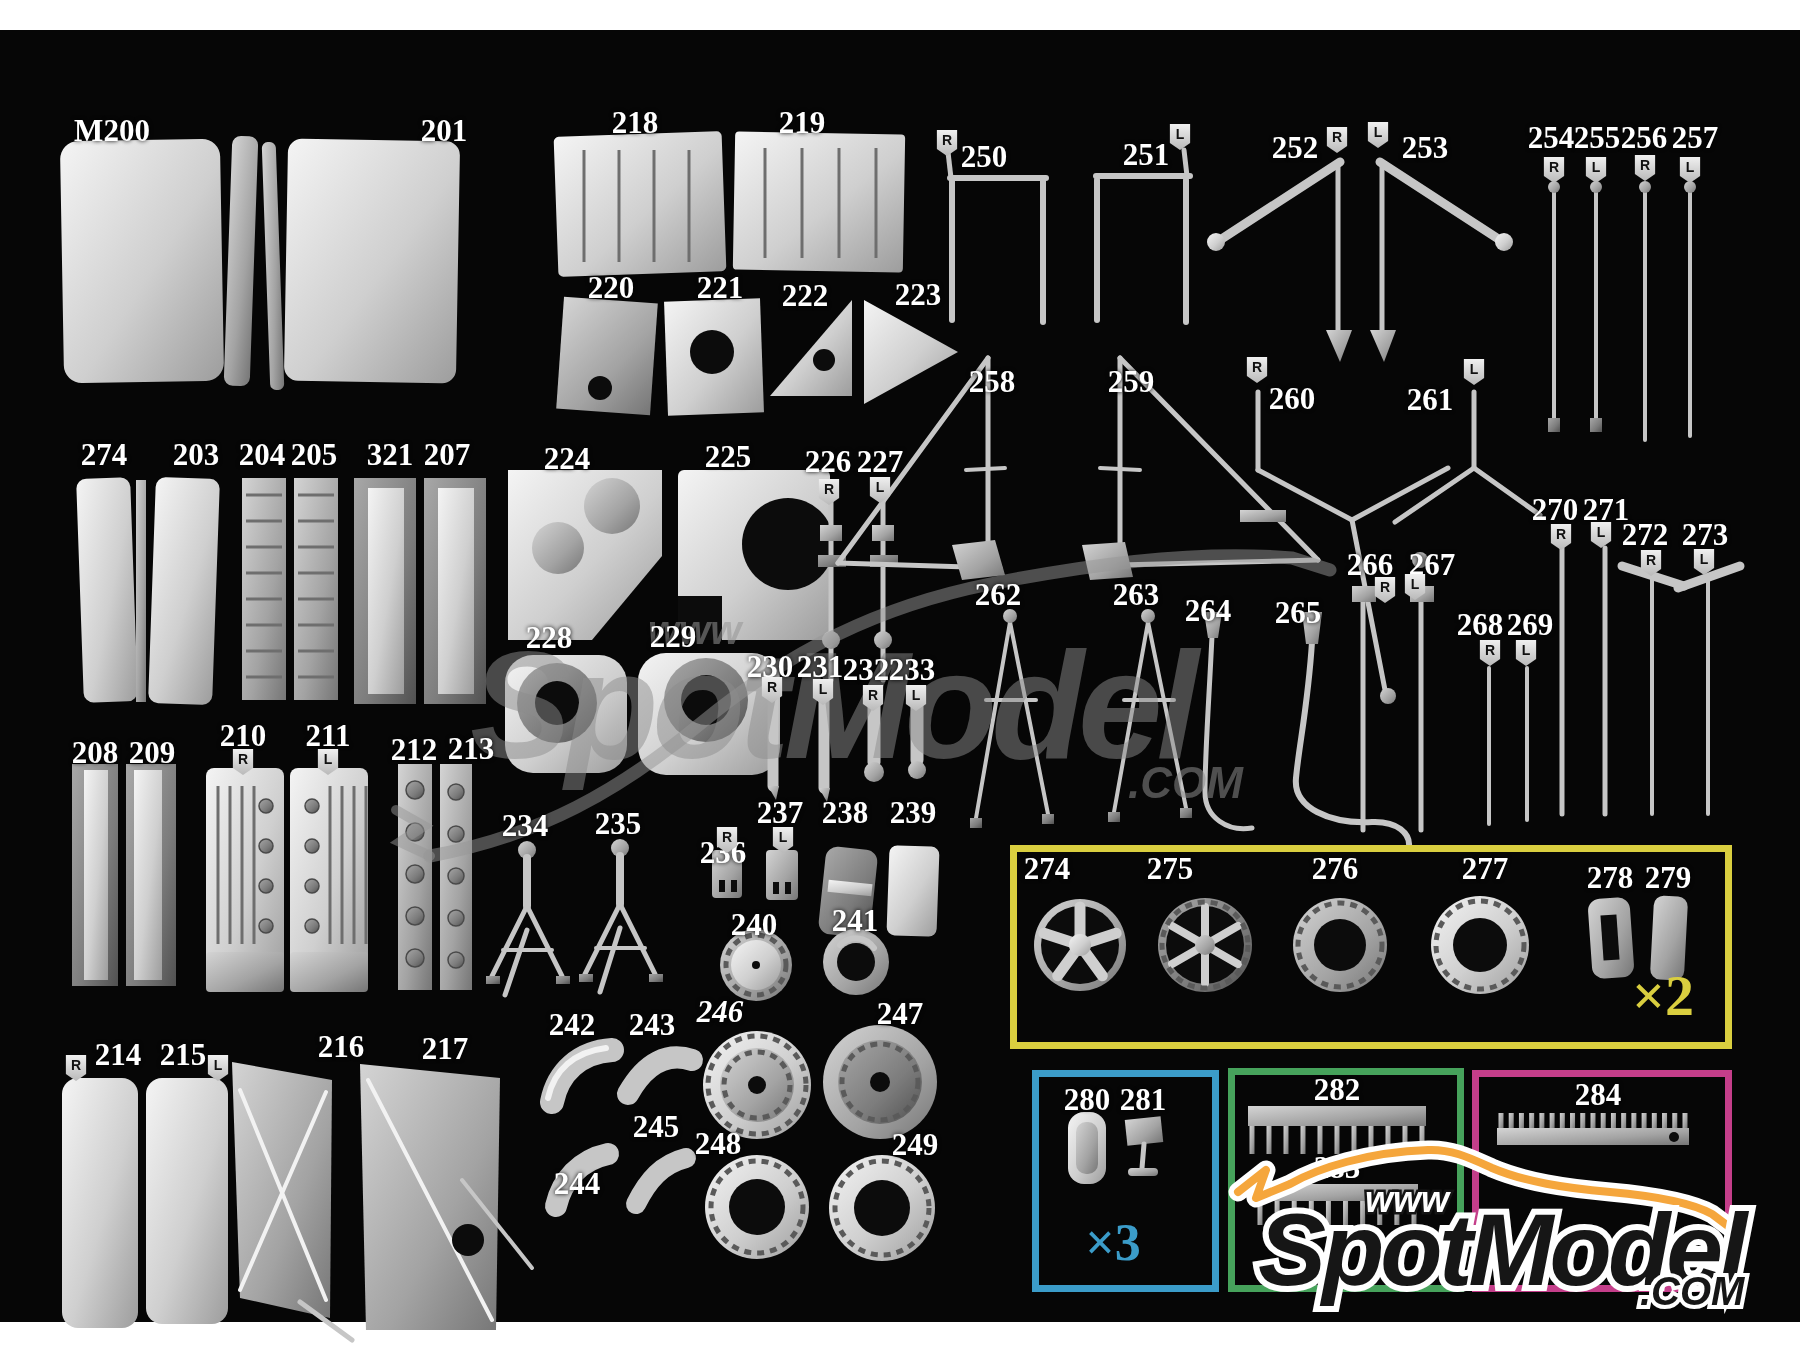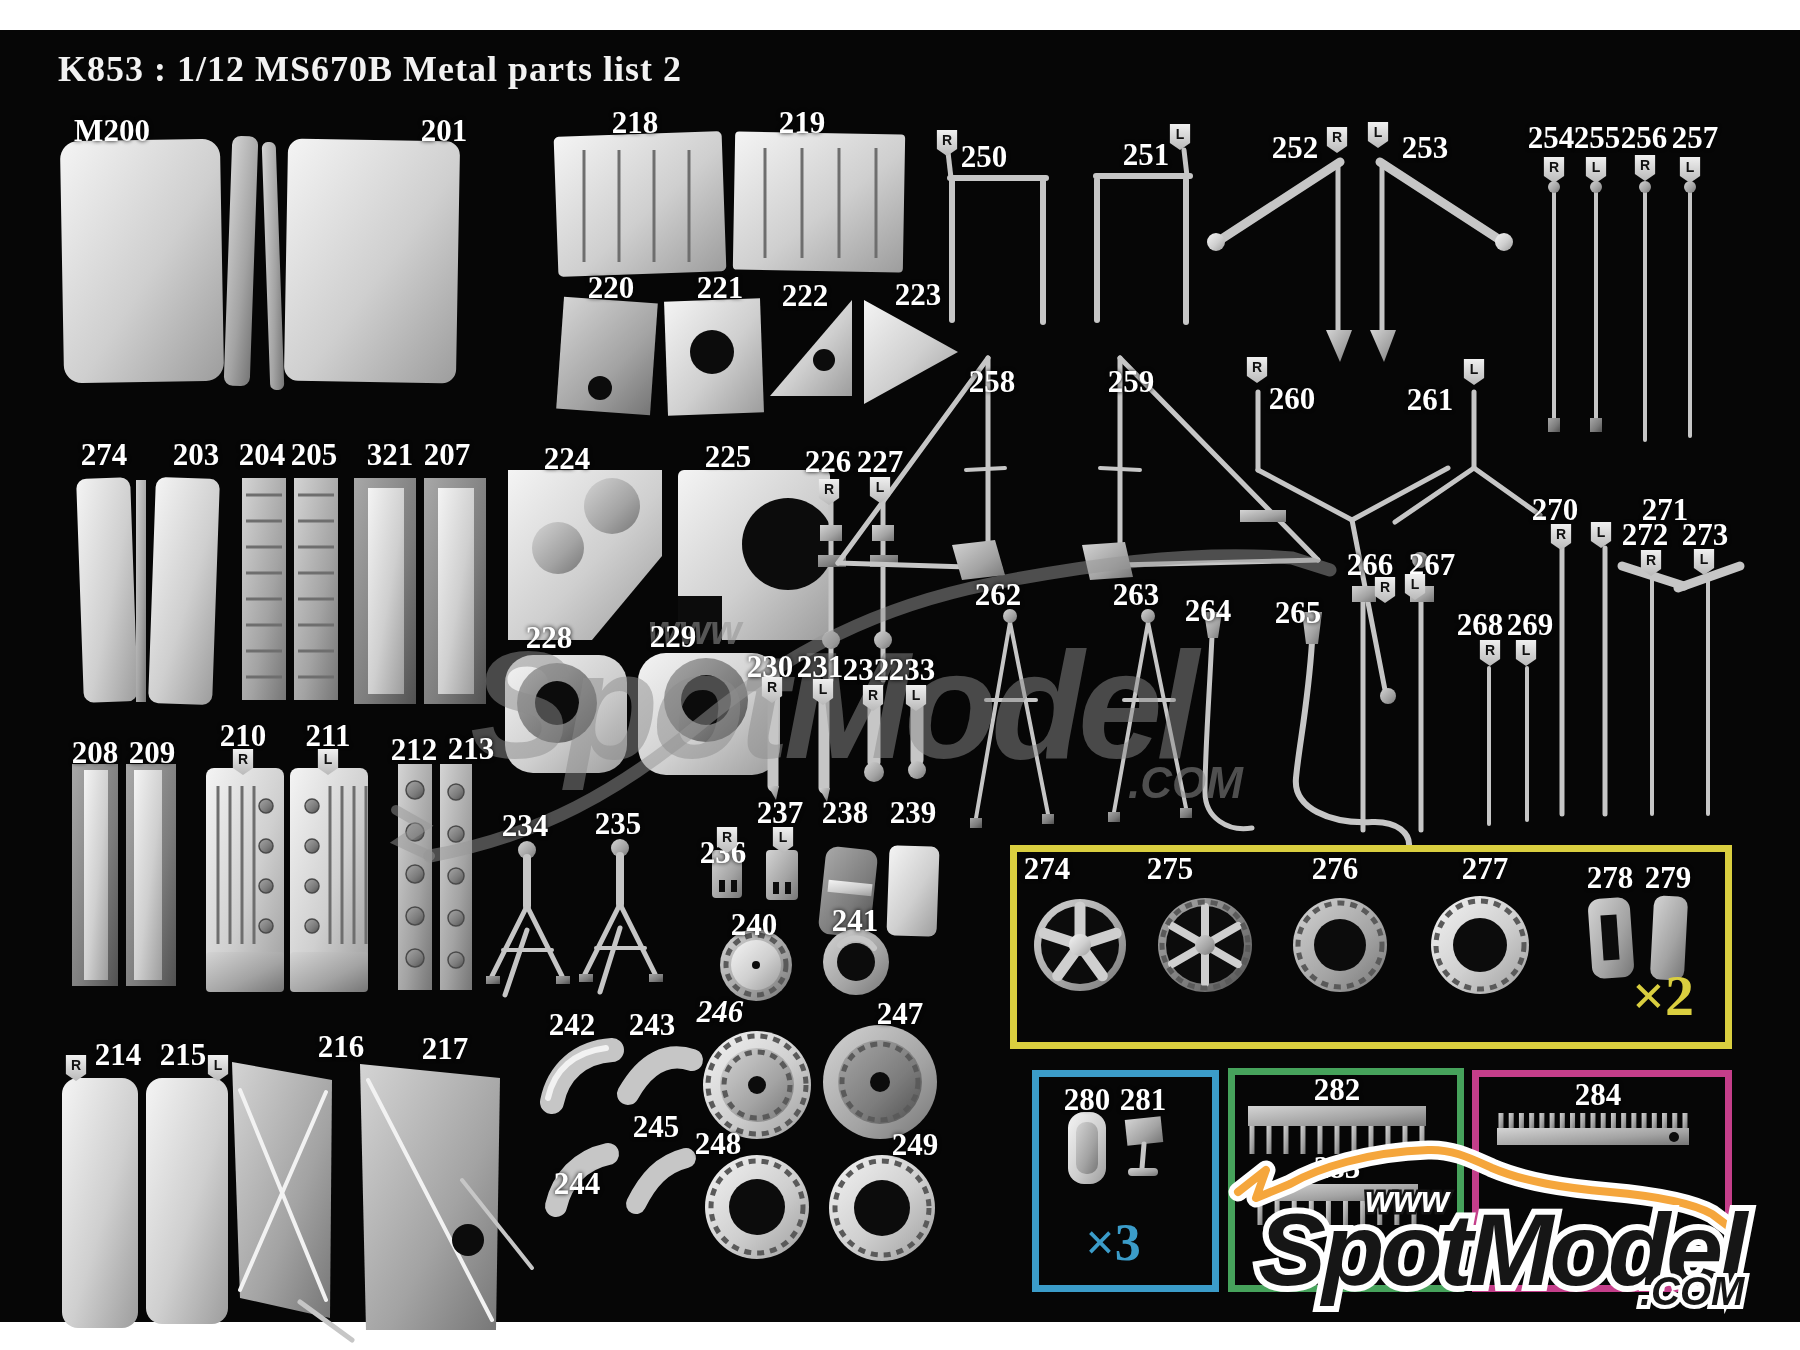--- a/index.html
+++ b/index.html
@@ -30,21 +30,20 @@
   .mult{position:absolute;transform:translate(-50%,-50%);font-weight:bold;z-index:3;
         font-family:"Liberation Serif",serif;}
   #logo-svg{position:absolute;left:1150px;top:1100px;z-index:4;}
 </style>
 </head>
 <body>
 
 <div id="stage">
   <div class="strip" id="strip-top"></div>
   <div class="strip" id="strip-bottom"></div>
-  <div id="title">K853 :  1/12 MS670B  Metal parts list 2</div>
 
   <svg id="shape-svg" width="1800" height="1350">
     <defs>
       <linearGradient id="gA" x1="0" y1="0" x2="1" y2="1">
         <stop offset="0" stop-color="#f4f4f4"></stop>
           <stop offset="0.55" stop-color="#cfcfcf"></stop>
           <stop offset="1" stop-color="#9d9d9d"></stop>
       </linearGradient>
       <linearGradient id="gB" x1="0" y1="0" x2="1" y2="1">
         <stop offset="0" stop-color="#d4d4d4"></stop>
@@ -456,21 +455,21 @@
       <div class="lbl" style="left: 1430px; top: 400px;">261</div>
       <div class="lbl" style="left: 998px; top: 595px;">262</div>
       <div class="lbl" style="left: 1136px; top: 595px;">263</div>
       <div class="lbl" style="left: 1208px; top: 611px;">264</div>
       <div class="lbl" style="left: 1298px; top: 613px;">265</div>
       <div class="lbl" style="left: 1370px; top: 565px;">266</div>
       <div class="lbl" style="left: 1432px; top: 565px;">267</div>
       <div class="lbl" style="left: 1480px; top: 625px;">268</div>
       <div class="lbl" style="left: 1530px; top: 625px;">269</div>
       <div class="lbl" style="left: 1555px; top: 510px;">270</div>
-      <div class="lbl" style="left: 1665px; top: 510px;">271</div>
+      <div class="lbl" style="left: 1606px; top: 510px;">271</div>
       <div class="lbl" style="left: 1645px; top: 535px;">272</div>
       <div class="lbl" style="left: 1705px; top: 535px;">273</div>
       <div class="lbl" style="left: 1047px; top: 869px;">274</div>
       <div class="lbl" style="left: 1170px; top: 869px;">275</div>
       <div class="lbl" style="left: 1335px; top: 869px;">276</div>
       <div class="lbl" style="left: 1485px; top: 869px;">277</div>
       <div class="lbl" style="left: 1610px; top: 878px;">278</div>
       <div class="lbl" style="left: 1668px; top: 878px;">279</div>
       <div class="lbl" style="left: 1087px; top: 1100px;">280</div>
       <div class="lbl" style="left: 1143px; top: 1100px;">281</div>

